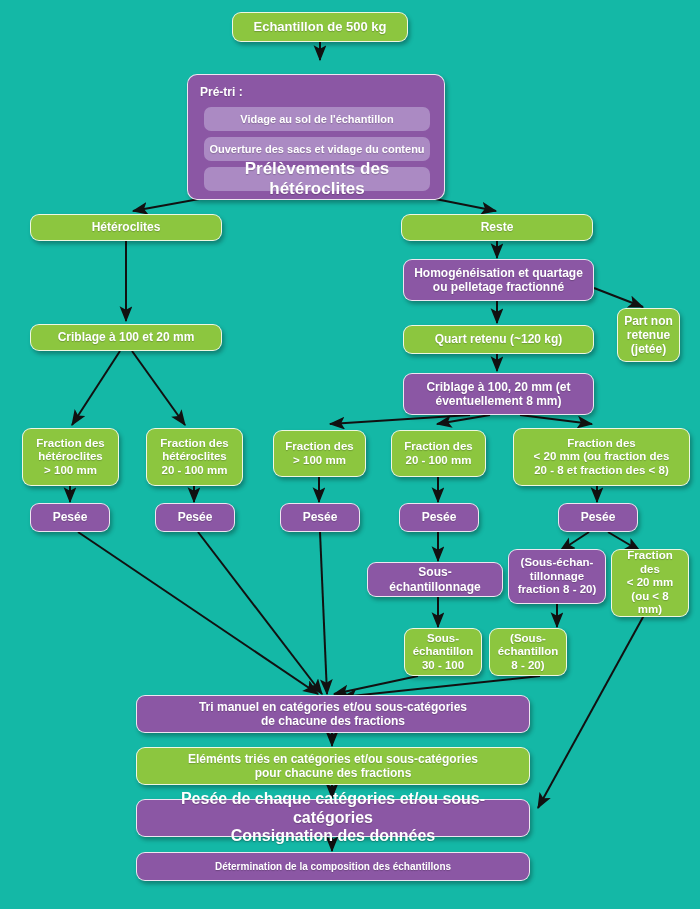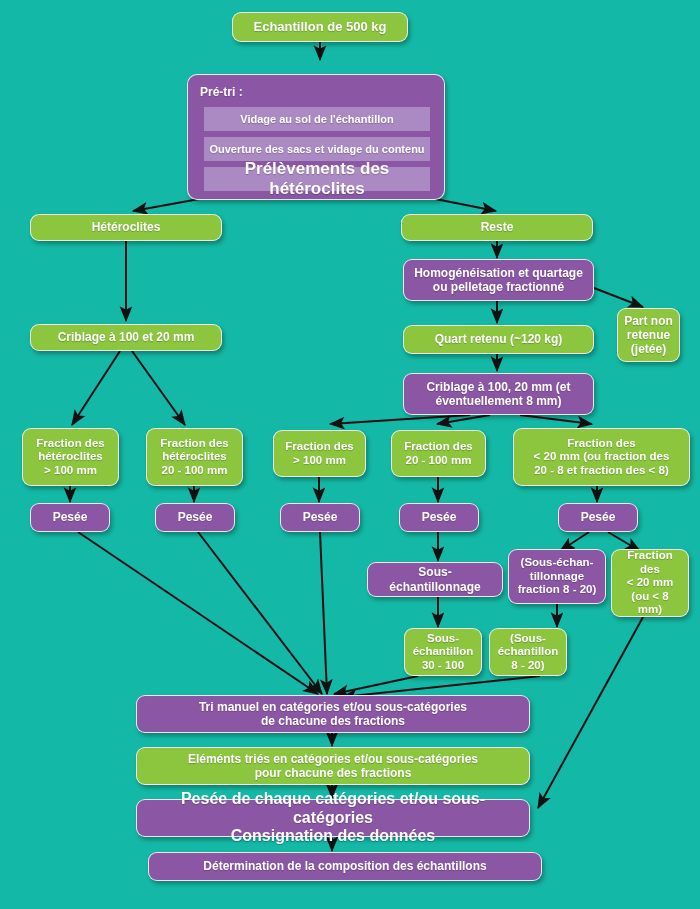--- a/index.html
+++ b/index.html
@@ -44,21 +44,21 @@
     z-index: 2;
   }
   .green {
     background: #8cc63f;
   }
   .purple {
     background: #8b57a4;
   }
   .subbox {
     background: #ab8ac3;
-    border-radius: 0;
+    border-radius: 7px;
     color: #ffffff;
     font-weight: bold;
     display: flex;
     align-items: center;
     justify-content: center;
     text-align: center;
     box-sizing: border-box;
     text-shadow: 0px 1px 1px rgba(0,0,0,0.22);
   }
   .group-head {
@@ -228,15 +228,15 @@
 
   <div class="node purple" style="left:136px; top:695px; width:394px; height:38px; font-size:12px;">Tri manuel en catégories et/ou sous-catégories
 de chacune des fractions</div>
 
   <div class="node green" style="left:136px; top:747px; width:394px; height:38px; font-size:12px;">Eléménts triés en catégories et/ou sous-catégories
 pour chacune des fractions</div>
 
   <div class="node purple" style="left:136px; top:799px; width:394px; height:38px; font-size:16px;">Pesée de chaque catégories et/ou sous-catégories
 Consignation des données</div>
 
-  <div class="node purple" style="left:148px; top:852px; width:394px; height:29px; font-size:12px;">Détermination de la composition des échantillons</div>
+  <div class="node purple" style="left:136px; top:852px; width:394px; height:29px; font-size:10px;">Détermination de la composition des échantillons</div>
 
 </div>
 
 </body></html>

